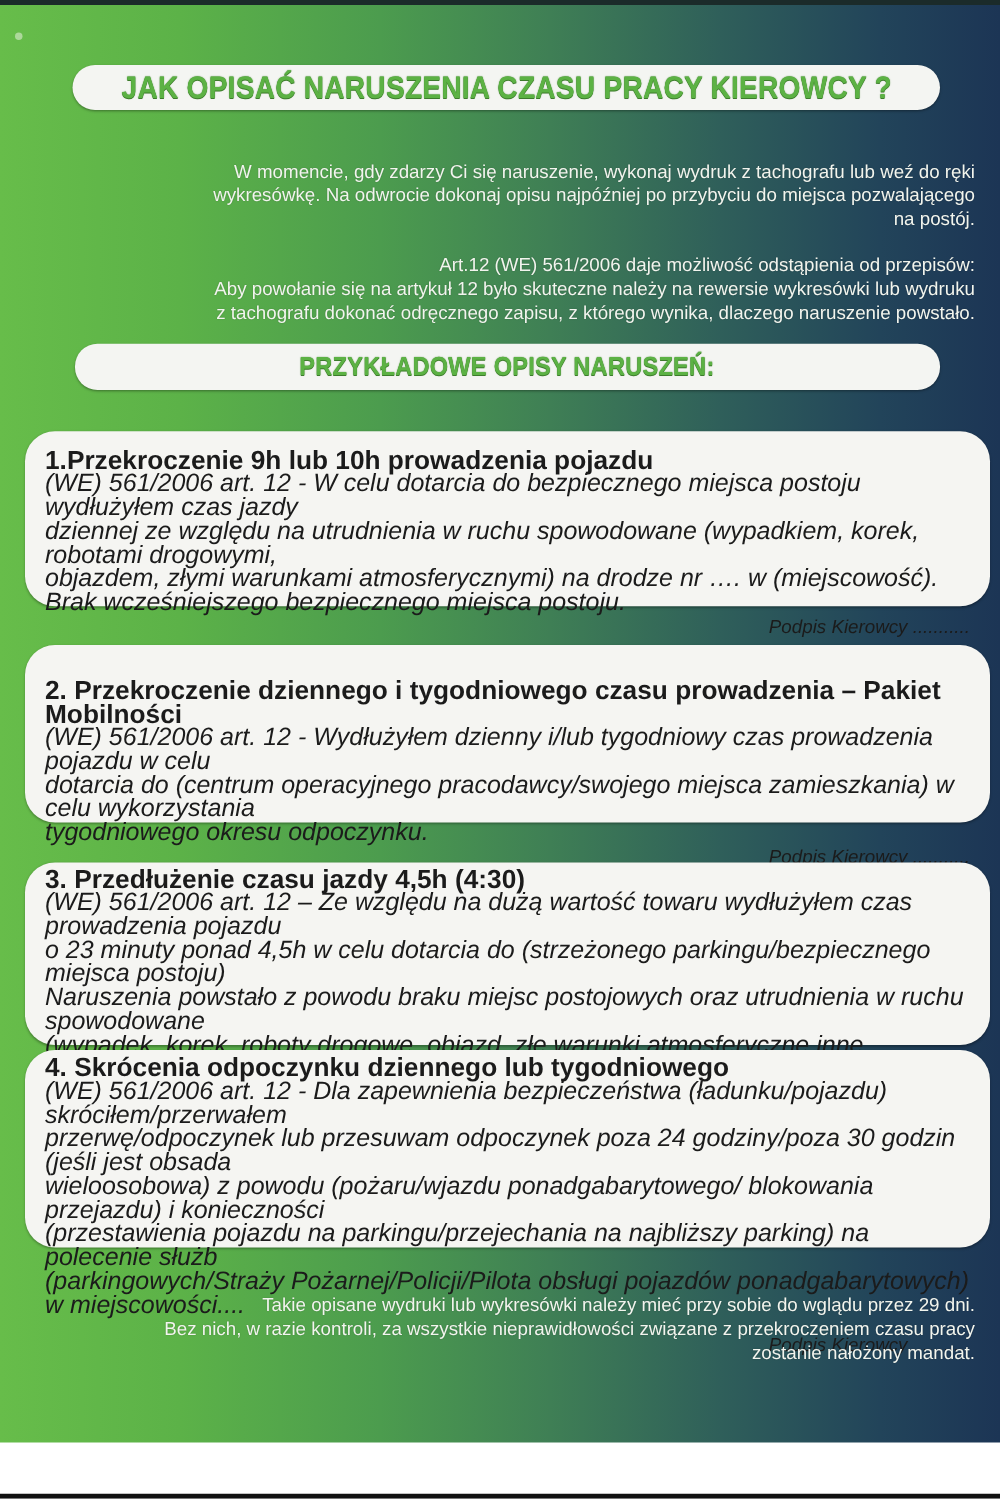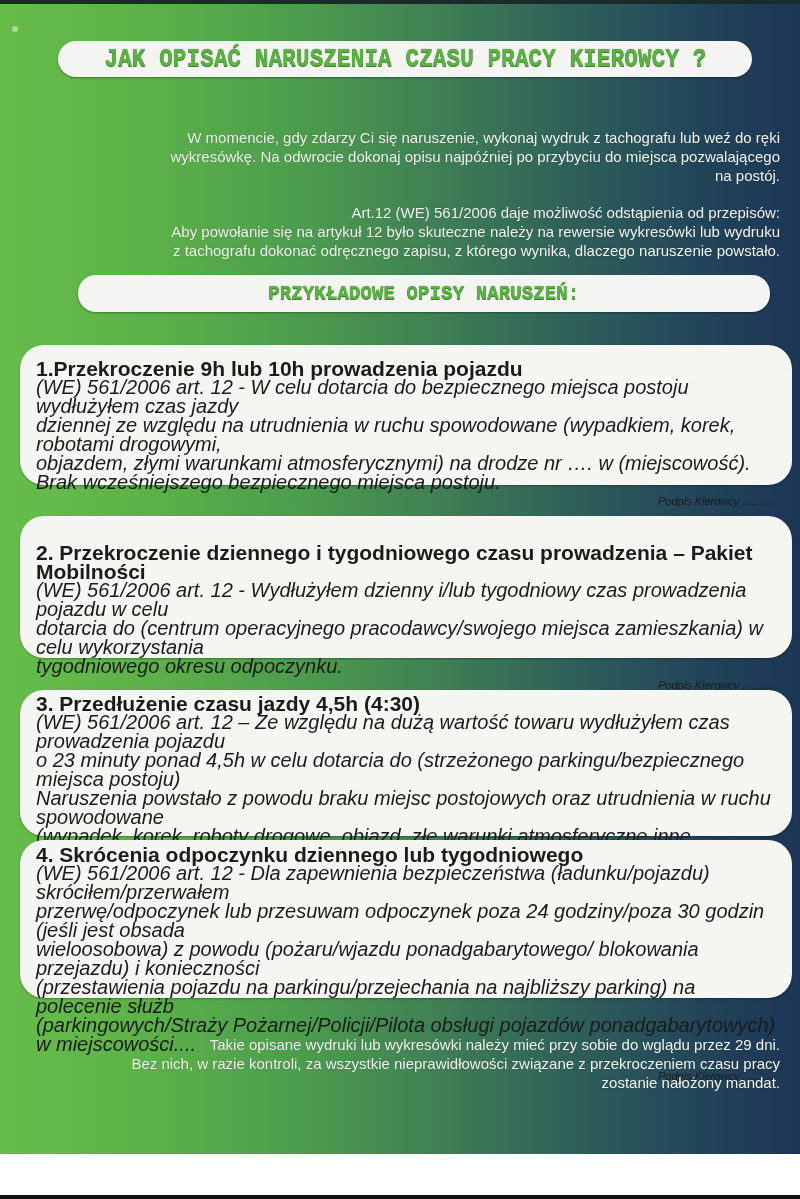--- a/index.html
+++ b/index.html
@@ -30,48 +30,48 @@
       text-shadow: 0 0 1px rgba(0,0,0,0.3);
     }
     .intro p { margin: 0; }
     .card {
       position: absolute; left: 20px; width: 772px; background: #f5f5f2;
       border-radius: 24px; box-shadow: 0 1px 2px rgba(0,0,0,0.3);
       box-sizing: border-box; padding: 0 14px 0 16px; color: #1b1b1b;
     }
     .card-title { font-weight: bold; font-size: 21px; line-height: 19px; margin: 0; }
     .card-body { font-style: italic; font-size: 20px; line-height: 19px; margin: 0; }
-    .card-sign { font-style: italic; font-size: 11px; line-height: 19px; text-align: right; margin: 0; padding-right: 2px; }
+    .card-sign { font-style: italic; font-size: 15px; line-height: 19px; text-align: right; margin: 0; padding-right: 2px; }
     .scan-dot { position:absolute; left:12px; top:22px; width:6px; height:6px; border-radius:50%; background:rgba(220,235,210,0.6); }
   </style>
 </head>
 <body>
 
 <div class="topline"></div>
 
 <div class="poster">
   <div class="scan-dot"></div>
 
-  <div class="pill" style="left:58px; top:37px; width:694px; height:36px;font-family:Liberation Mono, monospace;">
+  <div class="pill" style="left:58px; top:48px; width:694px; height:36px;">
     <span class="pill-title" style="font-size:25px;">JAK OPISAĆ NARUSZENIA CZASU PRACY KIEROWCY ?</span>
   </div>
 
   <div class="intro" style="top:124px;">
     <p>W momencie, gdy zdarzy Ci się naruszenie, wykonaj wydruk z tachografu lub weź do ręki</p>
     <p>wykresówkę. Na odwrocie dokonaj opisu najpóźniej po przybyciu do miejsca pozwalającego</p>
     <p>na postój.</p>
   </div>
 
   <div class="intro" style="top:199px;">
     <p>Art.12 (WE) 561/2006 daje możliwość odstąpienia od przepisów:</p>
     <p>Aby powołanie się na artykuł 12 było skuteczne należy na rewersie wykresówki lub wydruku</p>
     <p>z tachografu dokonać odręcznego zapisu, z którego wynika, dlaczego naruszenie powstało.</p>
   </div>
 
-  <div class="pill" style="left:78px; top:271px; width:692px; height:37px;font-family:Liberation Mono, monospace;">
+  <div class="pill" style="left:60px; top:271px; width:692px; height:37px;">
     <span class="pill-title" style="font-size:21px;">PRZYKŁADOWE OPISY NARUSZEŃ:</span>
   </div>
 
   <div class="card" style="top:341px; height:140px; padding-top:14px;">
     <p class="card-title">1.Przekroczenie 9h lub 10h prowadzenia pojazdu</p>
     <p class="card-body">(WE) 561/2006 art. 12 - W celu dotarcia do bezpiecznego miejsca postoju wydłużyłem czas jazdy</p>
     <p class="card-body">dziennej ze względu na utrudnienia w ruchu spowodowane (wypadkiem, korek, robotami drogowymi,</p>
     <p class="card-body">objazdem, złymi warunkami atmosferycznymi)  na drodze nr ….  w (miejscowość).</p>
     <p class="card-body">Brak wcześniejszego bezpiecznego miejsca postoju.</p>
     <p class="card-sign">Podpis Kierowcy ...........</p>

